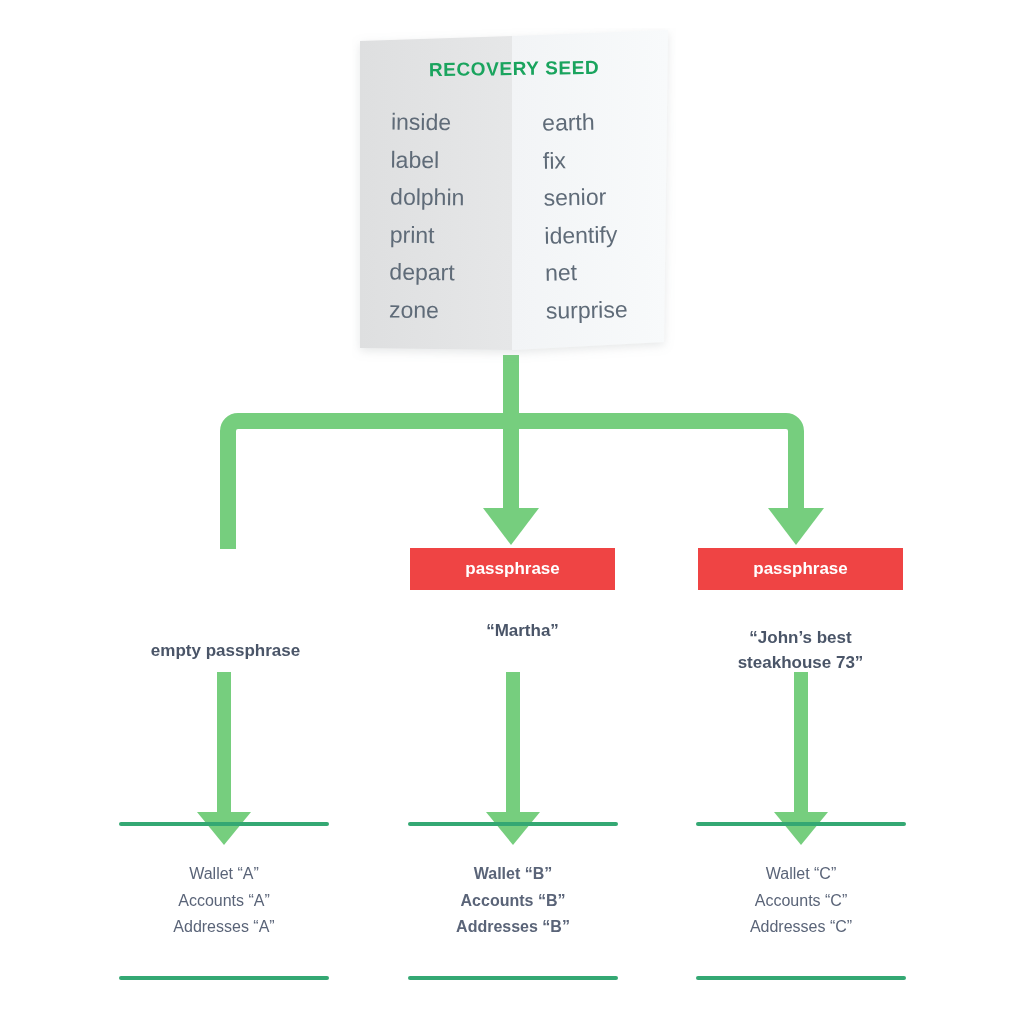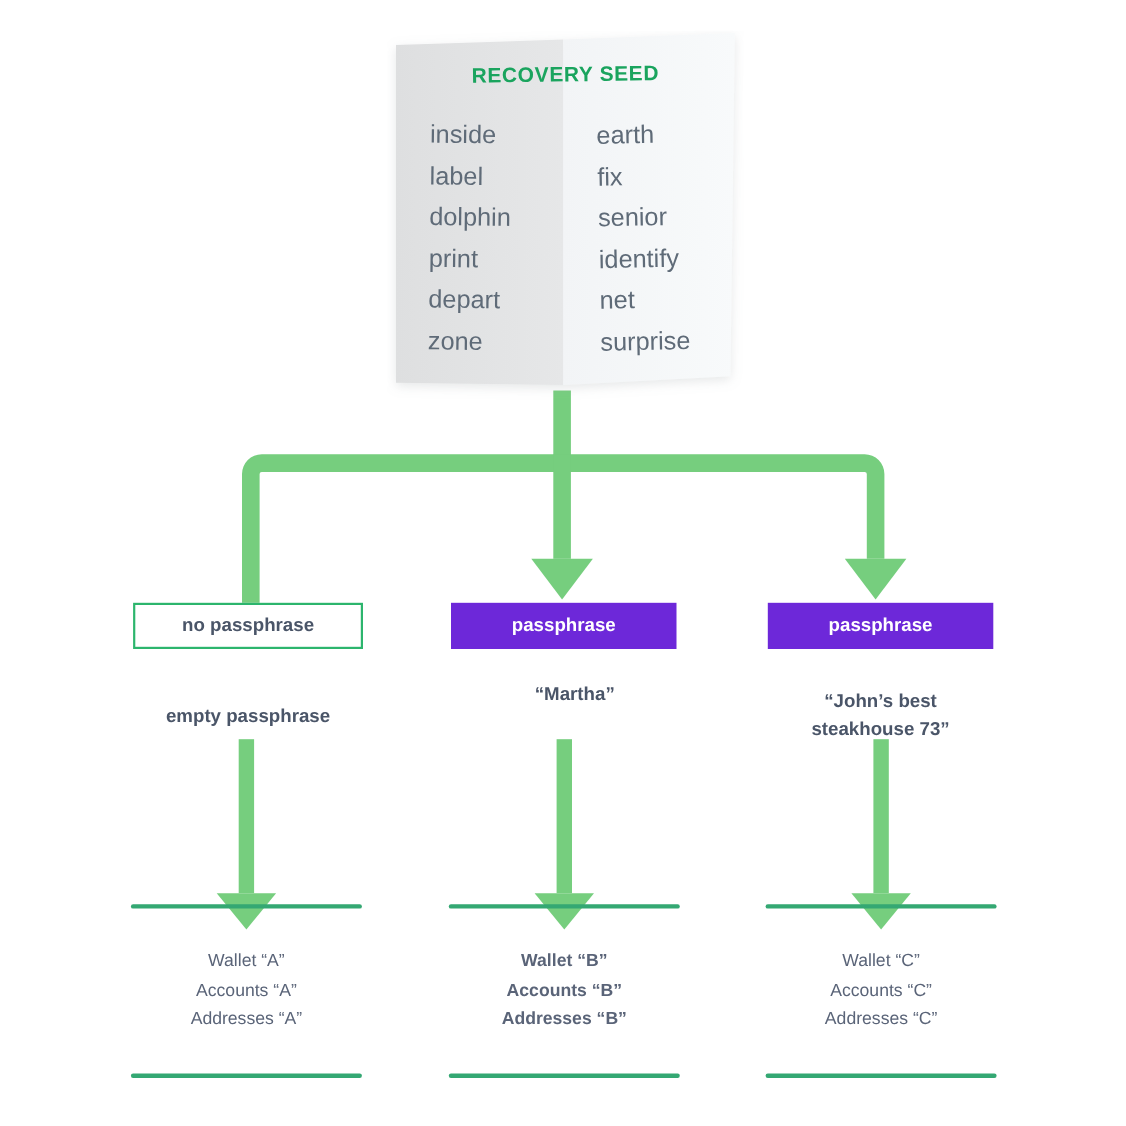--- a/index.html
+++ b/index.html
@@ -97,21 +97,21 @@
     font-weight: 700;
     box-sizing: border-box;
   }
   .pass-box.outline {
     background: #ffffff;
     border: 2px solid #2cb56d;
     color: #4a5568;
     line-height: 38px;
   }
   .pass-box.filled {
-    background: #6d28d9;
+    background: #ef4444;
     color: #ffffff;
   }
 
   #box-a { left: 121px; top: 548px; width: 209px; }
   #box-b { left: 410px; top: 548px; width: 205px; }
   #box-c { left: 698px; top: 548px; width: 205px; }
 
   
   .pass-caption {
     position: absolute;
@@ -238,21 +238,20 @@
         <div>earth</div>
         <div>fix</div>
         <div>senior</div>
         <div>identify</div>
         <div>net</div>
         <div>surprise</div>
       </div>
     </div>
   </div>
 
-  <div id="box-a" class="pass-box outline">no passphrase</div>
   <div id="box-b" class="pass-box filled">passphrase</div>
   <div id="box-c" class="pass-box filled">passphrase</div>
 
   <div id="cap-a" class="pass-caption">empty passphrase</div>
   <div id="cap-b" class="pass-caption">“Martha”</div>
   <div id="cap-c" class="pass-caption">
     <div>“John’s best</div>
     <div>steakhouse 73”</div>
   </div>
 

